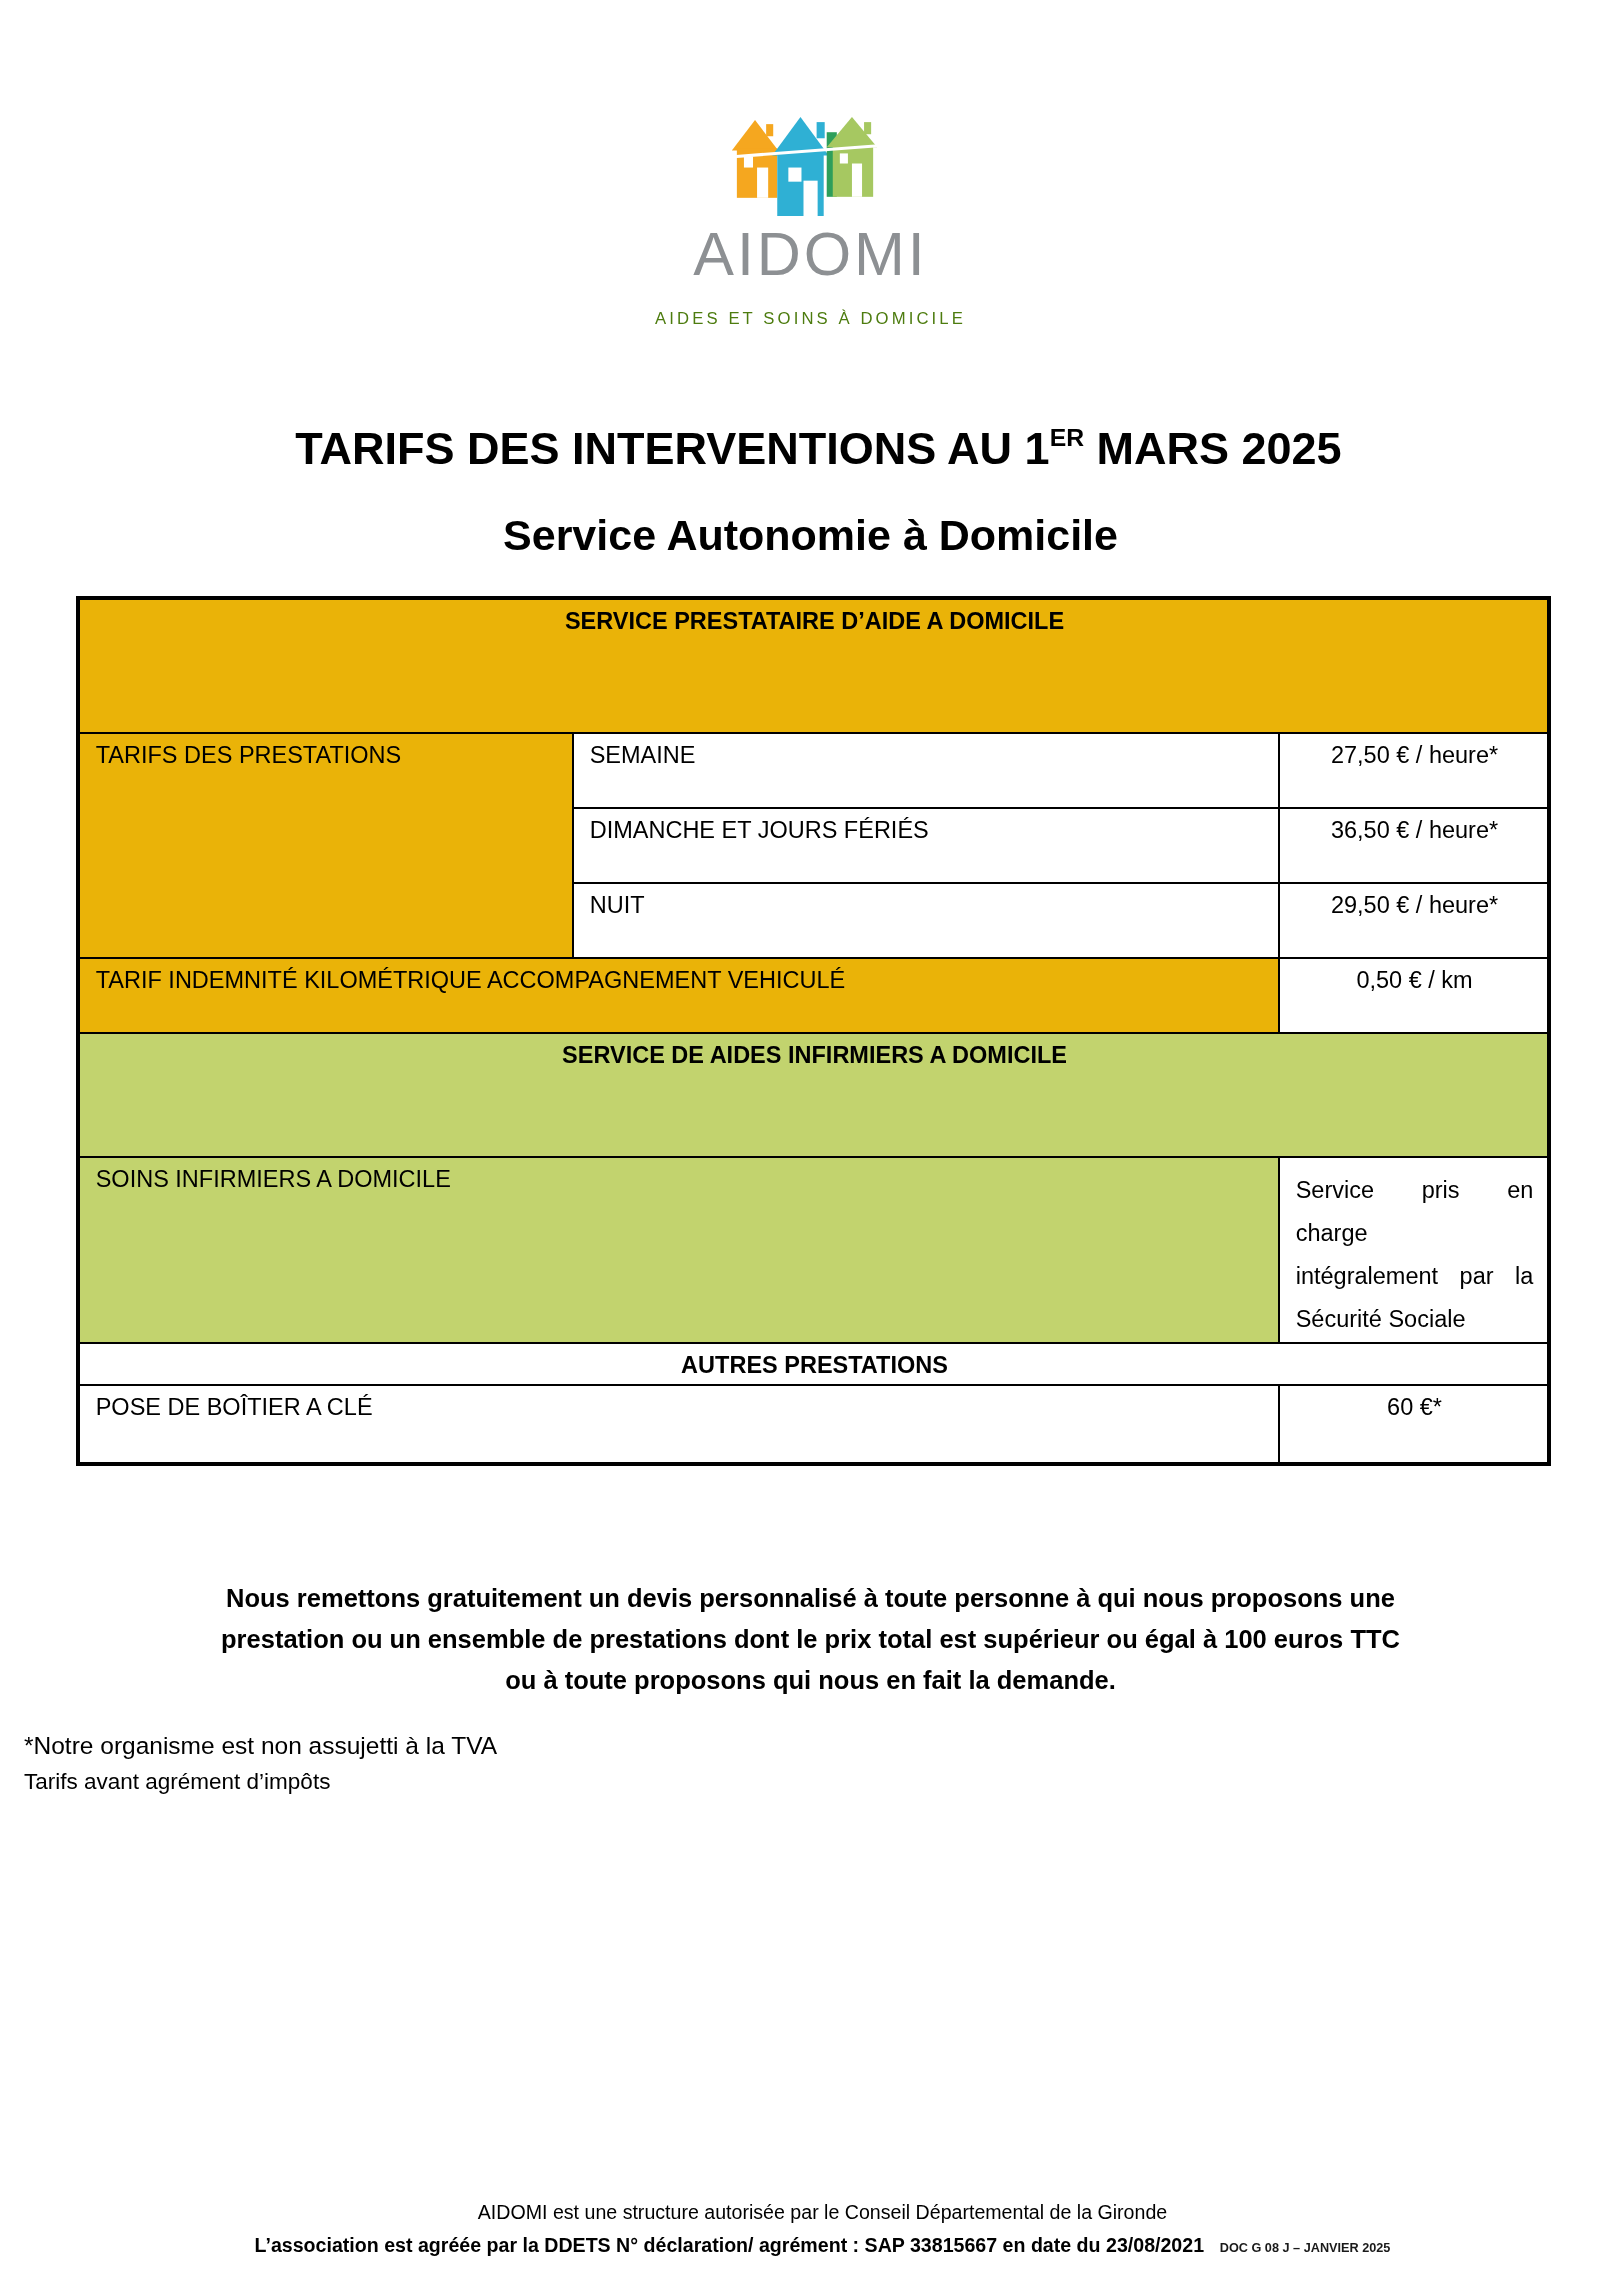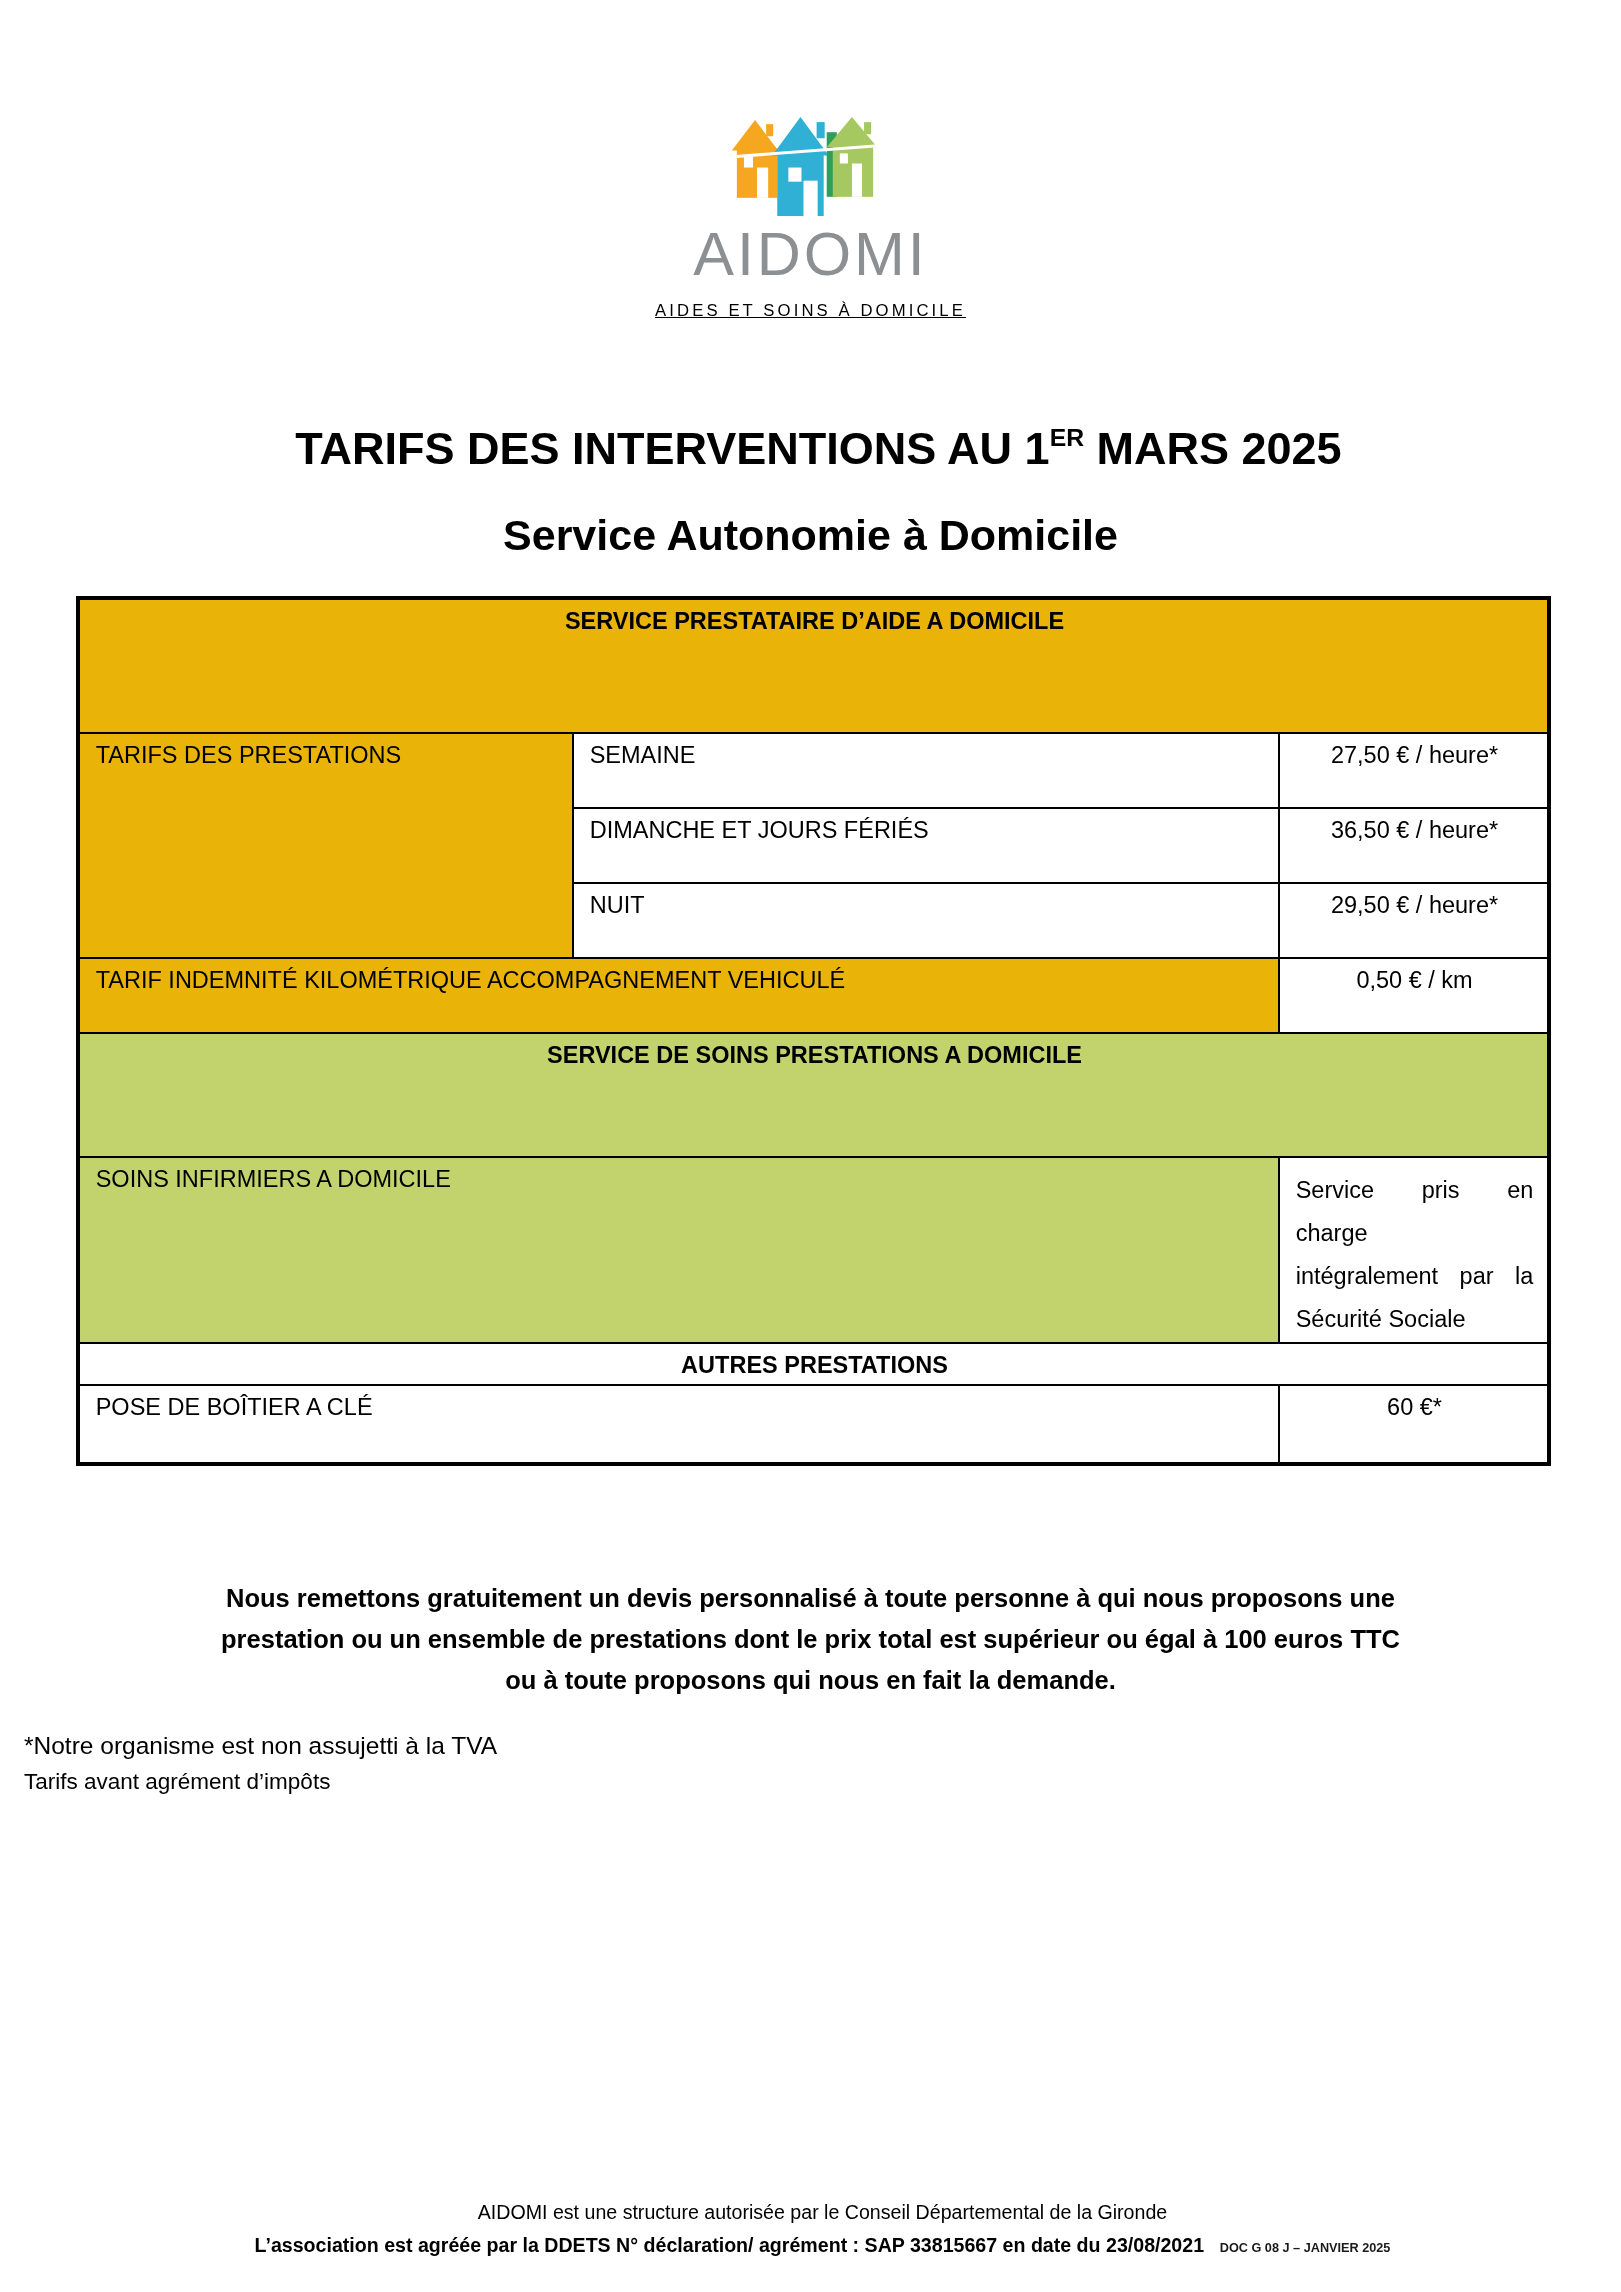--- a/index.html
+++ b/index.html
@@ -16,22 +16,22 @@
   .logo{
     position:absolute;top:110px;left:50%;transform:translateX(-50%);
     display:flex;flex-direction:column;align-items:center;
   }
   .logo svg{display:block;}
   .logo-name{
     font-size:61px;line-height:1;color:#8d9093;
     letter-spacing:2.9px;margin-top:7.8px;font-weight:400;
   }
   .logo-tagline{
-    font-size:16.7px;color:#000000;letter-spacing:3.1px;
-    margin-top:16px;font-weight:400;text-decoration:underline;
+    font-size:16.7px;color:#4d7c0f;letter-spacing:3.1px;
+    margin-top:24px;font-weight:400;
   }
 
   
   .title{
     position:absolute;top:416px;left:0;width:100%;
     text-align:center;font-size:45px;font-weight:bold;margin:8px;line-height:1.1;
   }
   .title sup{font-size:0.55em;position:relative;top:-2px;}
   .subtitle{
     position:absolute;top:512px;left:0;width:100%;
@@ -158,21 +158,21 @@
         </tr>
         <tr style="height:75px">
           <td>NUIT</td>
           <td class="val">29,50 € / heure*</td>
         </tr>
         <tr style="height:75px">
           <td colspan="2" class="bg-orange">TARIF INDEMNITÉ KILOMÉTRIQUE ACCOMPAGNEMENT VEHICULÉ</td>
           <td class="val">0,50 € / km</td>
         </tr>
         <tr style="height:124px">
-          <td colspan="3" class="sec-hdr bg-green">SERVICE DE SOINS PRESTATIONS A DOMICILE</td>
+          <td colspan="3" class="sec-hdr bg-green">SERVICE DE AIDES INFIRMIERS A DOMICILE</td>
         </tr>
         <tr style="height:186px">
           <td colspan="2" class="bg-green rowspan-label">SOINS INFIRMIERS A DOMICILE</td>
           <td class="soins-val">
             <div class="justify">Service pris en</div>
             <div>charge</div>
             <div class="justify">intégralement par la</div>
             <div>Sécurité Sociale</div>
           </td>
         </tr>

